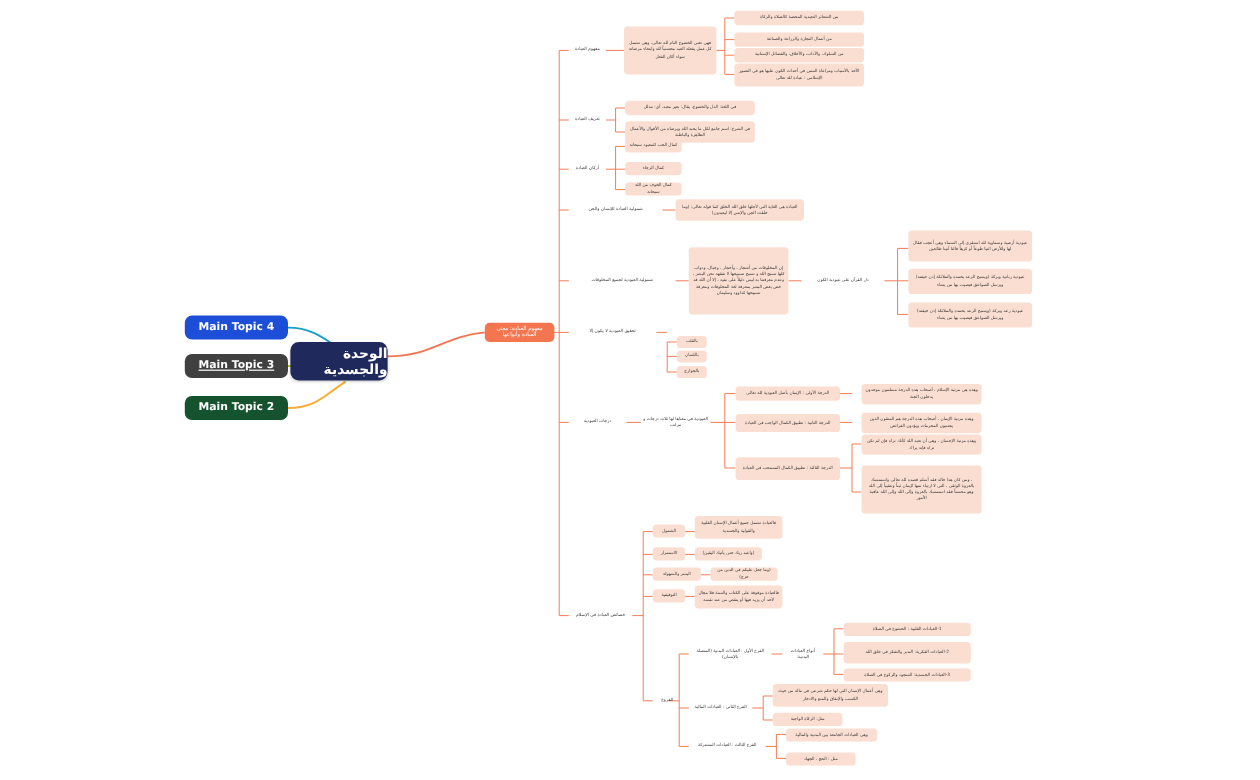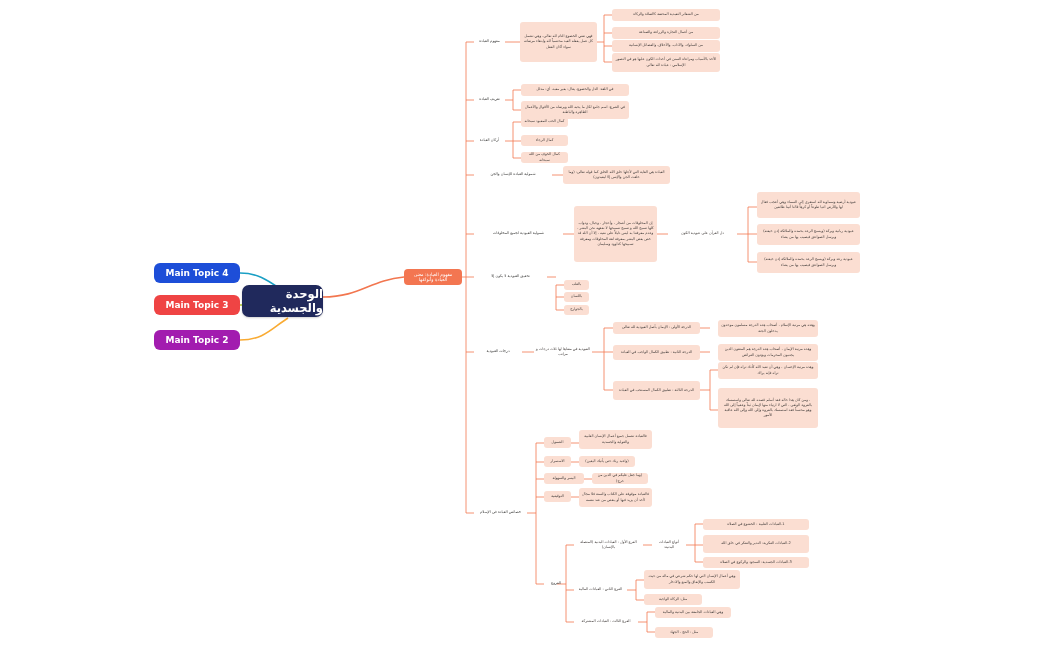--- a/index.html
+++ b/index.html
@@ -32,22 +32,22 @@
     font-size:11.5px;direction:rtl;font-weight:600;z-index:5;
     box-shadow:0 1px 2px rgba(0,0,0,.18);
   }
   
   .mt{
     position:absolute;border-radius:6px;color:#ffffff;
     display:flex;align-items:center;justify-content:center;
     font-size:9px;font-weight:600;z-index:5;direction:ltr;
   }
   .mt.t4{background:#1d4ed8;}
-  .mt.t3{background:#ef4444;}
-  .mt.t2{background:#a21caf;}
+  .mt.t3{background:#404040;text-decoration:underline;}
+  .mt.t2{background:#14532d;}
 
   
   .root-o{
     position:absolute;background:#f37651;color:#ffffff;
     border-radius:4px;display:flex;align-items:center;justify-content:center;
     font-size:4.6px;direction:rtl;z-index:5;padding:0 3px;text-align:center;
   }
 </style>
 </head>
 <body>

